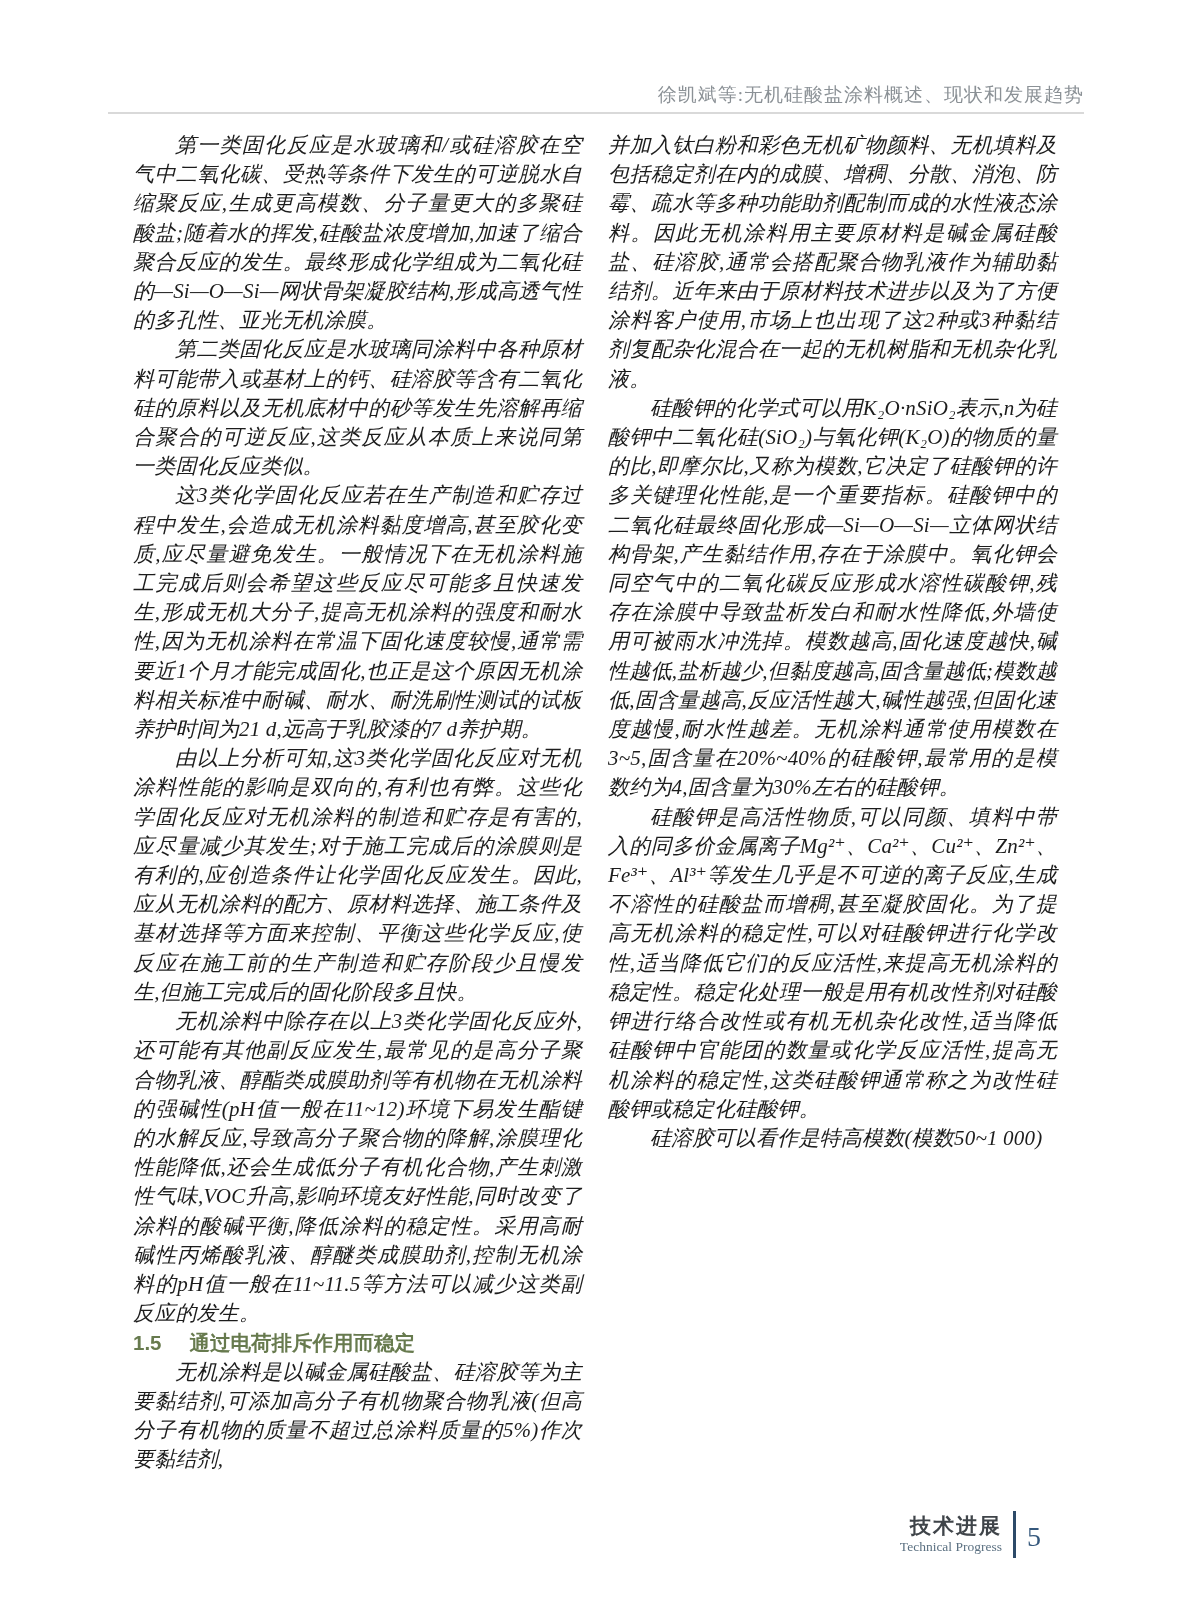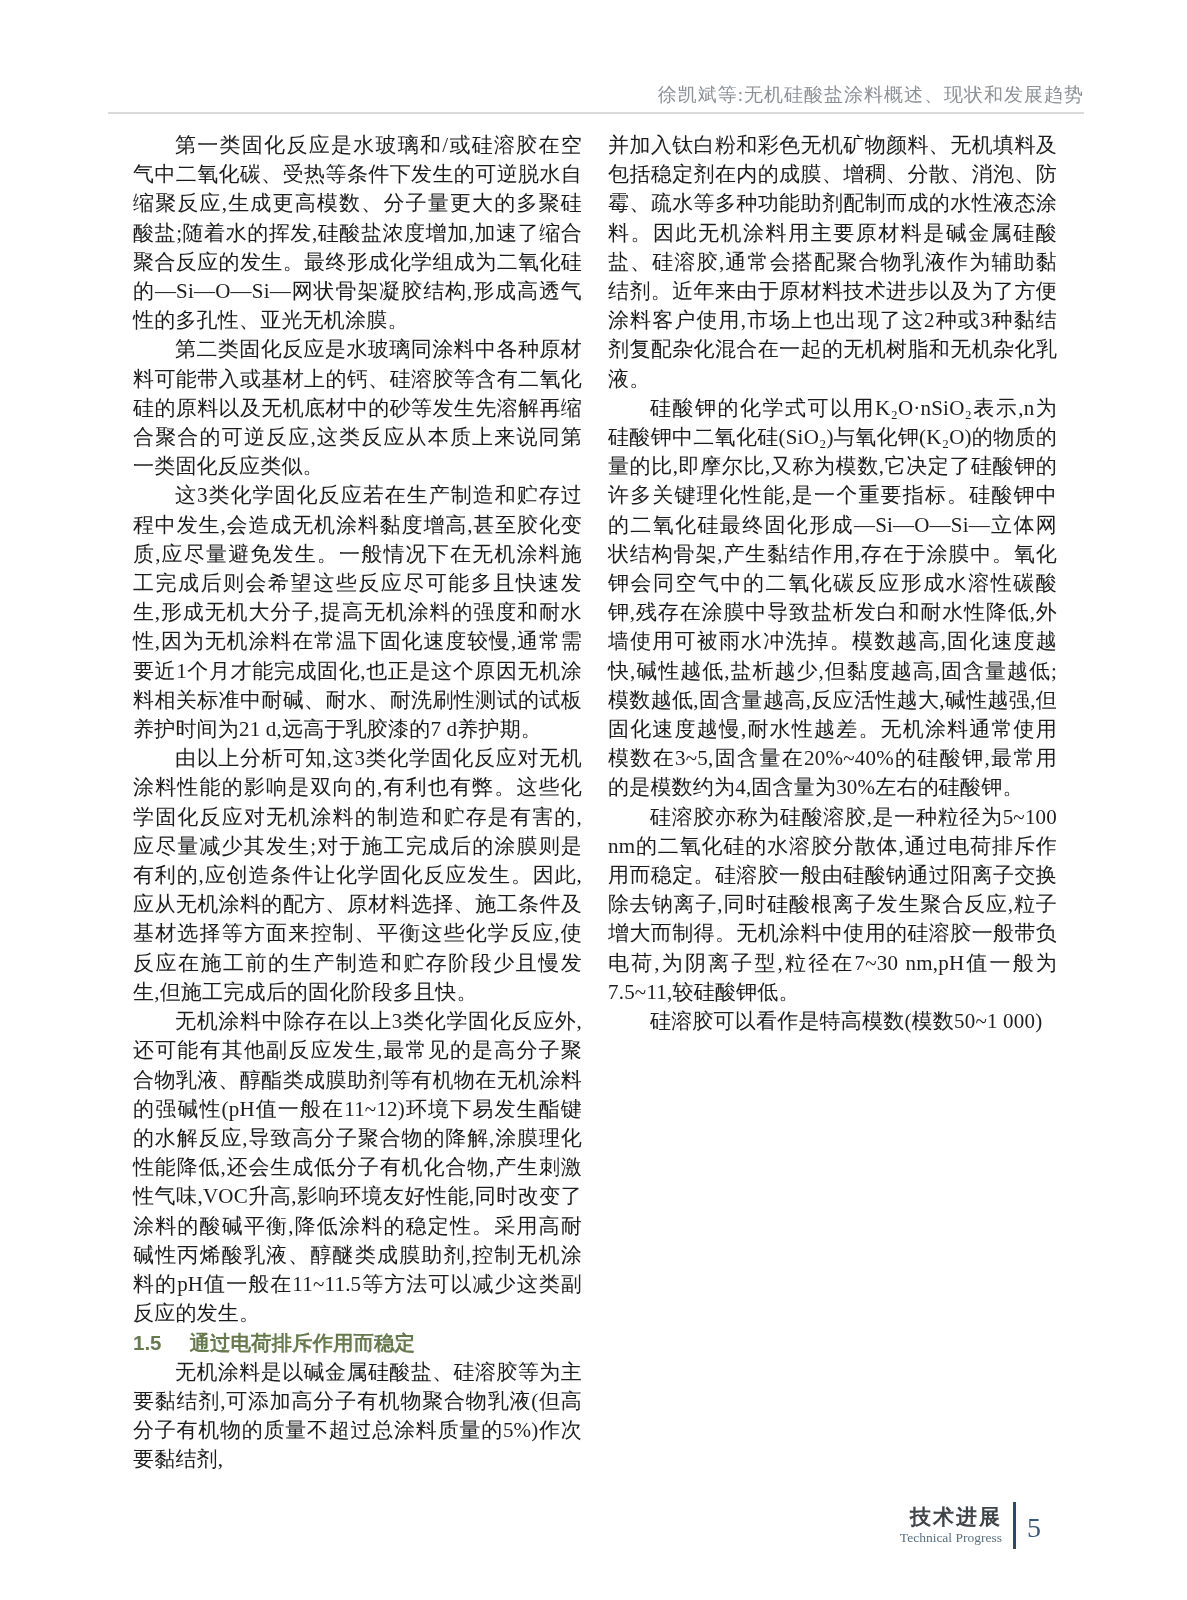--- a/index.html
+++ b/index.html
@@ -45,34 +45,35 @@
   .col{
     width:449px;
     flex:1 1 0;
   }
   .para{
     margin:0;
     font-size:21px;
     line-height:29.2px;
     text-align:justify;
     letter-spacing:0.2px;
+    font-style:italic;
   }
   .indent{ text-indent:2em; }
   .section-heading{
     margin:0;
     font-family:"Liberation Sans","DejaVu Sans",sans-serif;
     font-size:20.5px;
     line-height:29.2px;
     font-weight:bold;
     color:var(--heading-green);
   }
   .section-heading .sec-num{ margin-right:28px; }
   .footer{
     position:absolute;
-    right:146px; bottom:51px;
+    right:146px; bottom:42px;
     display:flex;
     align-items:center;
   }
   .footer-labels{ text-align:right; }
   .footer-cn{
     font-family:"Liberation Sans","DejaVu Sans",sans-serif;
     font-size:21px;
     font-weight:bold;
     letter-spacing:2px;
     color:#3f4449;
@@ -115,21 +116,21 @@
       <p class="para indent">无机涂料中除存在以上3类化学固化反应外,还可能有其他副反应发生,最常见的是高分子聚合物乳液、醇酯类成膜助剂等有机物在无机涂料的强碱性(pH值一般在11~12)环境下易发生酯键的水解反应,导致高分子聚合物的降解,涂膜理化性能降低,还会生成低分子有机化合物,产生刺激性气味,VOC升高,影响环境友好性能,同时改变了涂料的酸碱平衡,降低涂料的稳定性。采用高耐碱性丙烯酸乳液、醇醚类成膜助剂,控制无机涂料的pH值一般在11~11.5等方法可以减少这类副反应的发生。</p>
       <h2 class="section-heading">
         <span class="sec-num">1.5</span><span>通过电荷排斥作用而稳定</span>
       </h2>
       <p class="para indent">无机涂料是以碱金属硅酸盐、硅溶胶等为主要黏结剂,可添加高分子有机物聚合物乳液(但高分子有机物的质量不超过总涂料质量的5%)作次要黏结剂,</p>
     </div>
 
     <div class="col">
       <p class="para">并加入钛白粉和彩色无机矿物颜料、无机填料及包括稳定剂在内的成膜、增稠、分散、消泡、防霉、疏水等多种功能助剂配制而成的水性液态涂料。因此无机涂料用主要原材料是碱金属硅酸盐、硅溶胶,通常会搭配聚合物乳液作为辅助黏结剂。近年来由于原材料技术进步以及为了方便涂料客户使用,市场上也出现了这2种或3种黏结剂复配杂化混合在一起的无机树脂和无机杂化乳液。</p>
       <p class="para indent">硅酸钾的化学式可以用K₂O·nSiO₂表示,n为硅酸钾中二氧化硅(SiO₂)与氧化钾(K₂O)的物质的量的比,即摩尔比,又称为模数,它决定了硅酸钾的许多关键理化性能,是一个重要指标。硅酸钾中的二氧化硅最终固化形成—Si—O—Si—立体网状结构骨架,产生黏结作用,存在于涂膜中。氧化钾会同空气中的二氧化碳反应形成水溶性碳酸钾,残存在涂膜中导致盐析发白和耐水性降低,外墙使用可被雨水冲洗掉。模数越高,固化速度越快,碱性越低,盐析越少,但黏度越高,固含量越低;模数越低,固含量越高,反应活性越大,碱性越强,但固化速度越慢,耐水性越差。无机涂料通常使用模数在3~5,固含量在20%~40%的硅酸钾,最常用的是模数约为4,固含量为30%左右的硅酸钾。</p>
-      <p class="para indent">硅溶胶亦称为硅酸溶胶,是一种粒径为5~100 nm的二氧化硅的水溶胶分散体,通过电荷排斥作用而稳定。硅溶胶一般由硅酸钠通过阳离子交换除去钠离子,同时硅酸根离子发生聚合反应,粒子增大而制得。无机涂料中使用的硅溶胶一般带负电荷,为阴离子型,粒径在7~30 nm,pH值一般为7.5~11,较硅酸钾低。</p>
+      <p class="para indent">硅酸钾是高活性物质,可以同颜、填料中带入的同多价金属离子Mg²⁺、Ca²⁺、Cu²⁺、Zn²⁺、Fe³⁺、Al³⁺等发生几乎是不可逆的离子反应,生成不溶性的硅酸盐而增稠,甚至凝胶固化。为了提高无机涂料的稳定性,可以对硅酸钾进行化学改性,适当降低它们的反应活性,来提高无机涂料的稳定性。稳定化处理一般是用有机改性剂对硅酸钾进行络合改性或有机无机杂化改性,适当降低硅酸钾中官能团的数量或化学反应活性,提高无机涂料的稳定性,这类硅酸钾通常称之为改性硅酸钾或稳定化硅酸钾。</p>
       <p class="para indent">硅溶胶可以看作是特高模数(模数50~1 000)</p>
     </div>
 
   </div>
 
   <div class="footer">
     <div class="footer-labels">
       <div class="footer-cn">技术进展</div>
       <div class="footer-en">Technical Progress</div>
     </div>

